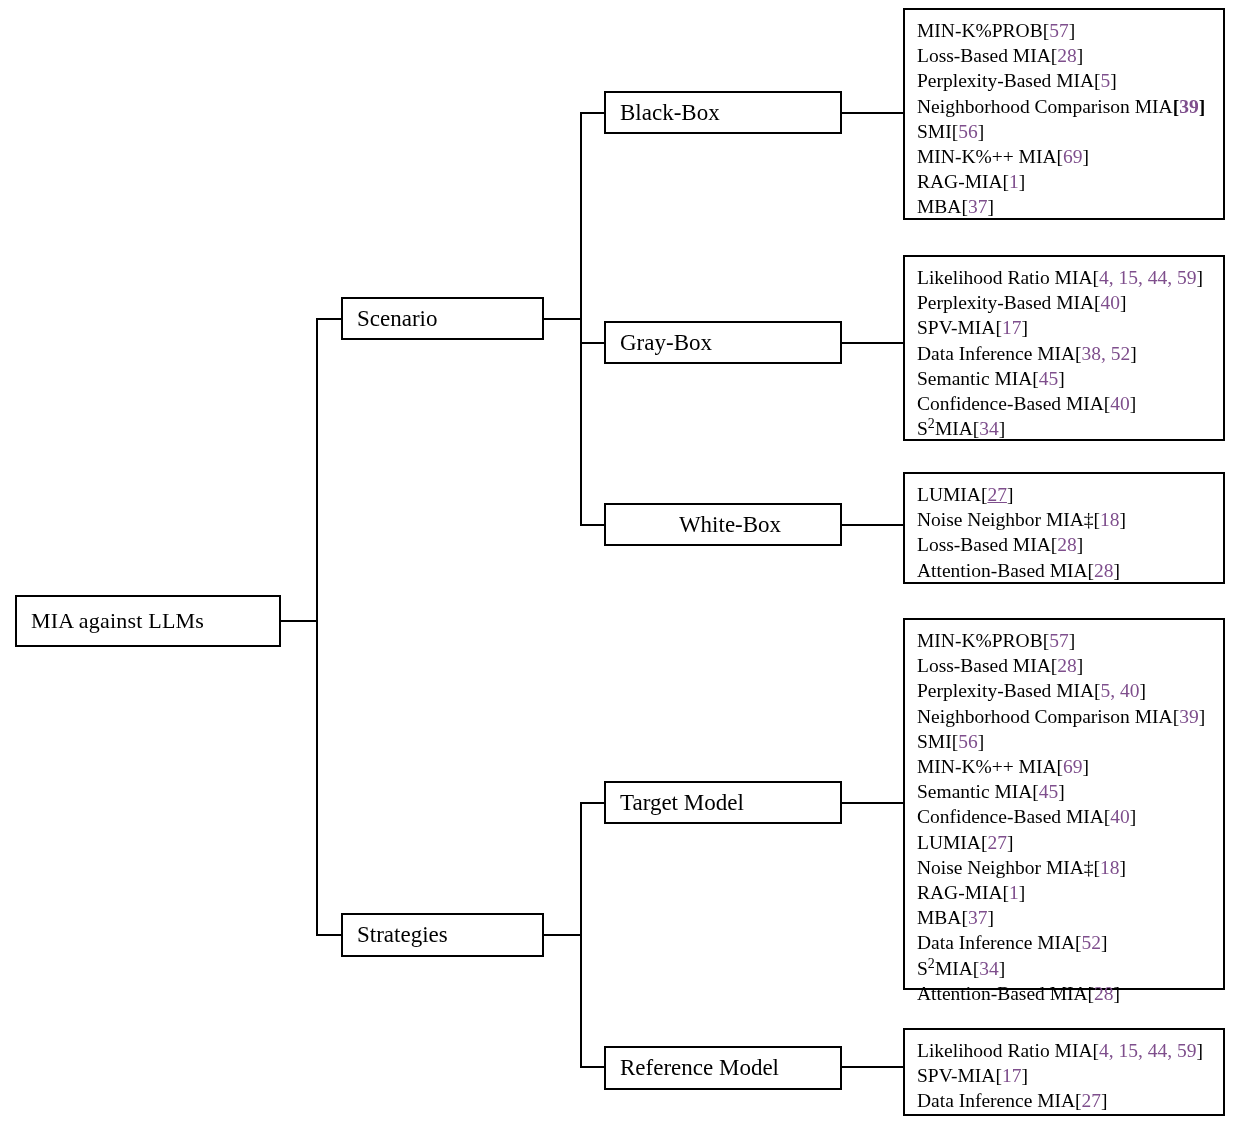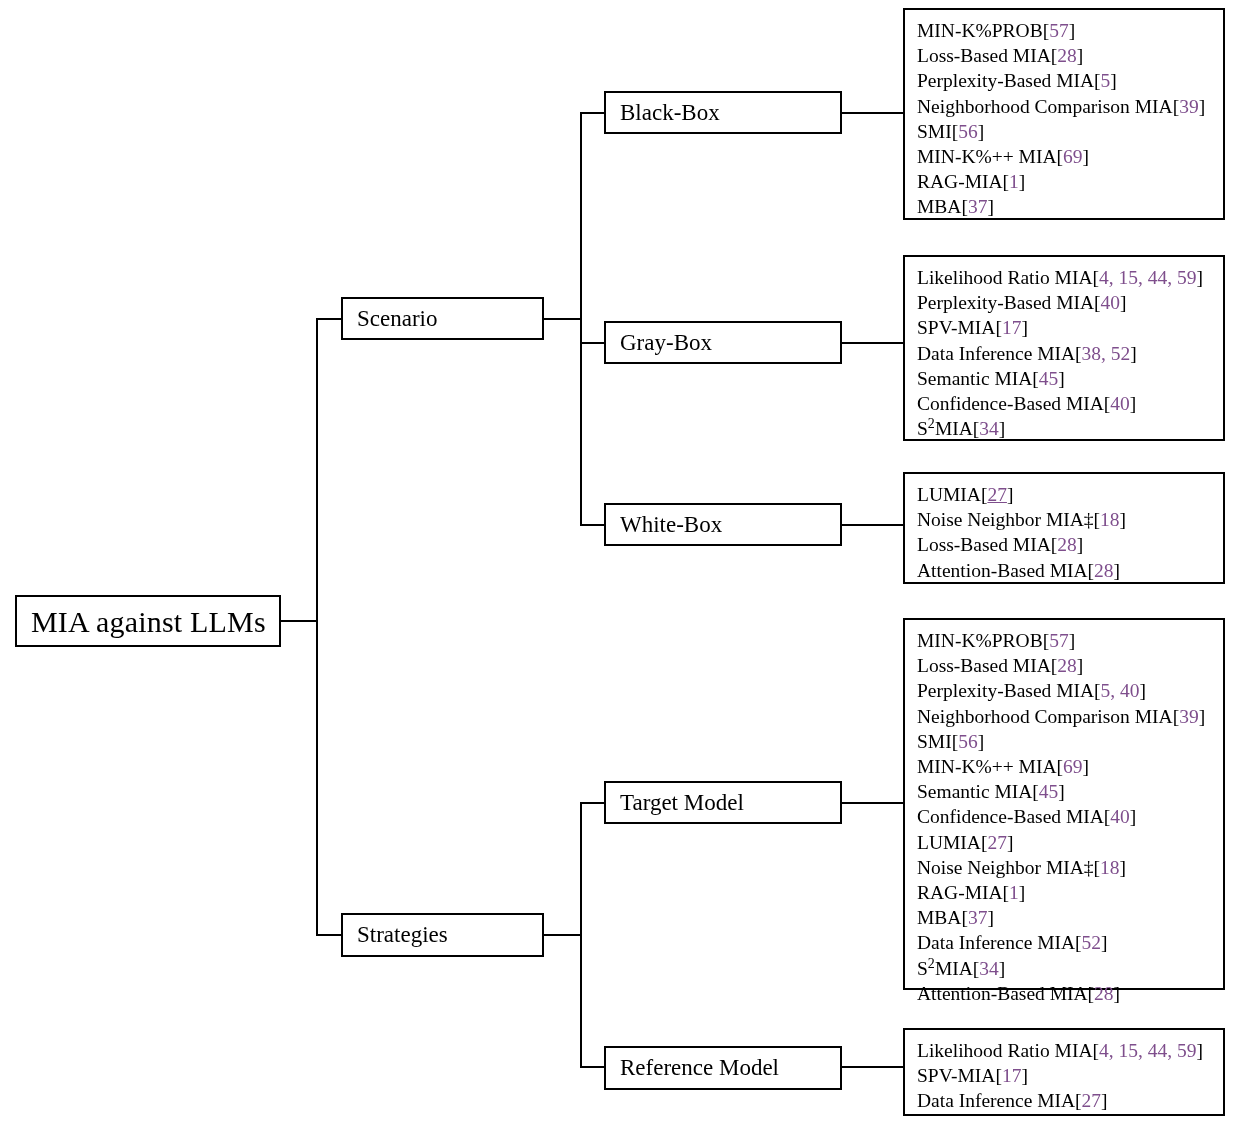--- a/index.html
+++ b/index.html
@@ -33,21 +33,21 @@
     position: absolute;
     box-sizing: border-box;
     border: 2px solid #000000;
     background: #ffffff;
     display: flex;
     align-items: center;
     padding-left: 14px;
     line-height: 1.1;
   }
   .node-root {
-    font-size: 30px;
+    font-size: 22px;
     letter-spacing: 0.2px;
   }
   .node-l1 {
     font-size: 23px;
   }
   .node-l2 {
     font-size: 23px;
   }
 
   
@@ -118,38 +118,38 @@
   </div>
 
   <div class="node node-l2" style="left:604px; top:91px; width:238px; height:43px;">
     <span>Black-Box</span>
   </div>
 
   <div class="node node-l2" style="left:604px; top:321px; width:238px; height:43px;">
     <span>Gray-Box</span>
   </div>
 
-  <div class="node node-l2" style="left:604px; top:503px; width:238px; height:43px;">
+  <div class="node node-l2" style="left:604px; top:503px; width:238px; height:43px;justify-content:center;">
     <span>White-Box</span>
   </div>
 
   <div class="node node-l2" style="left:604px; top:781px; width:238px; height:43px;align-items:center;">
     <span>Target Model</span>
   </div>
 
   <div class="node node-l2" style="left:604px; top:1046px; width:238px; height:44px;">
     <span>Reference Model</span>
   </div>
 
   <div class="leafbox" style="left:903px; top:8px; width:322px; height:212px;">
     <ul>
         <li><span>MIN-K%PROB</span><span class="cite" style="color: rgb(126, 78, 140);"><span style="color: rgb(0, 0, 0);">[</span><span>57</span><span style="color: rgb(0, 0, 0);">]</span></span></li>
         <li><span>Loss-Based MIA</span><span class="cite" style="color: rgb(126, 78, 140);"><span style="color: rgb(0, 0, 0);">[</span><span>28</span><span style="color: rgb(0, 0, 0);">]</span></span></li>
         <li><span>Perplexity-Based MIA</span><span class="cite" style="color: rgb(126, 78, 140);"><span style="color: rgb(0, 0, 0);">[</span><span>5</span><span style="color: rgb(0, 0, 0);">]</span></span></li>
-        <li><span>Neighborhood Comparison MIA</span><span class="cite" style="color: rgb(126, 78, 140);"><span style="color: rgb(0, 0, 0);">[</span><span>39</span><span style="color: rgb(0, 0, 0);">]</span></span></li>
+        <li><span>Neighborhood Comparison MIA</span><span class="cite" style="color: rgb(126, 78, 140); font-weight: bold;"><span style="color: rgb(0, 0, 0);">[</span><span>39</span><span style="color: rgb(0, 0, 0);">]</span></span></li>
         <li><span>SMI</span><span class="cite" style="color: rgb(126, 78, 140);"><span style="color: rgb(0, 0, 0);">[</span><span>56</span><span style="color: rgb(0, 0, 0);">]</span></span></li>
         <li><span>MIN-K%++ MIA</span><span class="cite" style="color: rgb(126, 78, 140);"><span style="color: rgb(0, 0, 0);">[</span><span>69</span><span style="color: rgb(0, 0, 0);">]</span></span></li>
         <li><span>RAG-MIA</span><span class="cite" style="color: rgb(126, 78, 140);"><span style="color: rgb(0, 0, 0);">[</span><span>1</span><span style="color: rgb(0, 0, 0);">]</span></span></li>
         <li><span>MBA</span><span class="cite" style="color: rgb(126, 78, 140);"><span style="color: rgb(0, 0, 0);">[</span><span>37</span><span style="color: rgb(0, 0, 0);">]</span></span></li>
       </ul>
   </div>
 
   <div class="leafbox" style="left:903px; top:255px; width:322px; height:186px;">
     <ul>
         <li><span>Likelihood Ratio MIA</span><span class="cite" style="color: rgb(126, 78, 140);"><span style="color: rgb(0, 0, 0);">[</span><span>4, 15, 44, 59</span><span style="color: rgb(0, 0, 0);">]</span></span></li>

